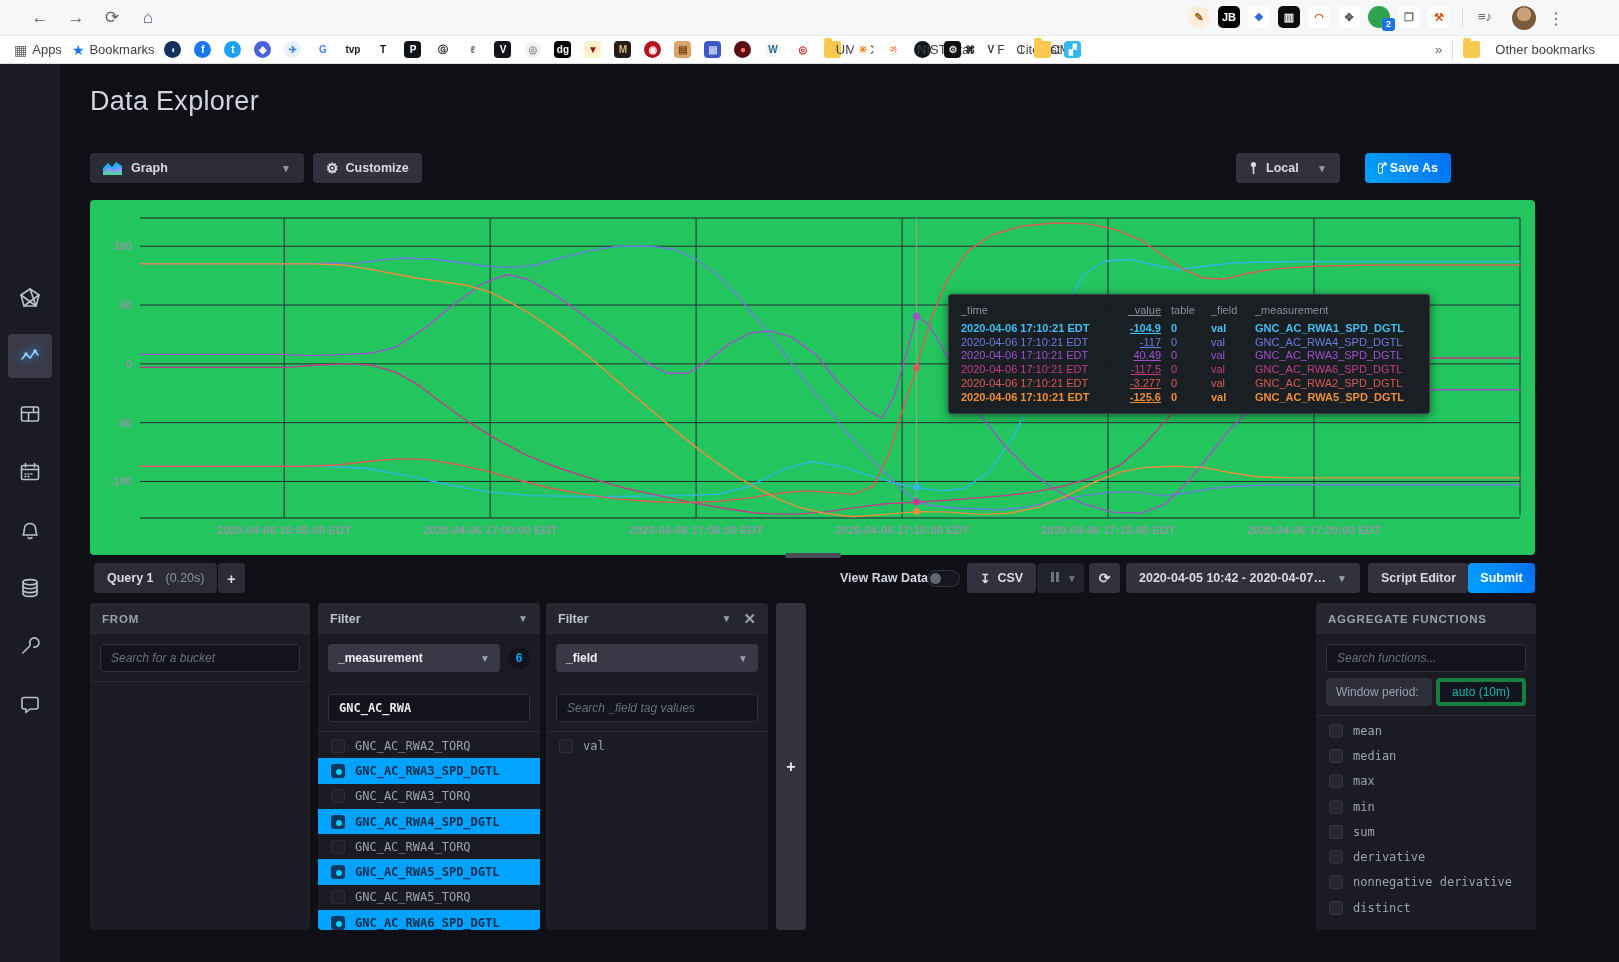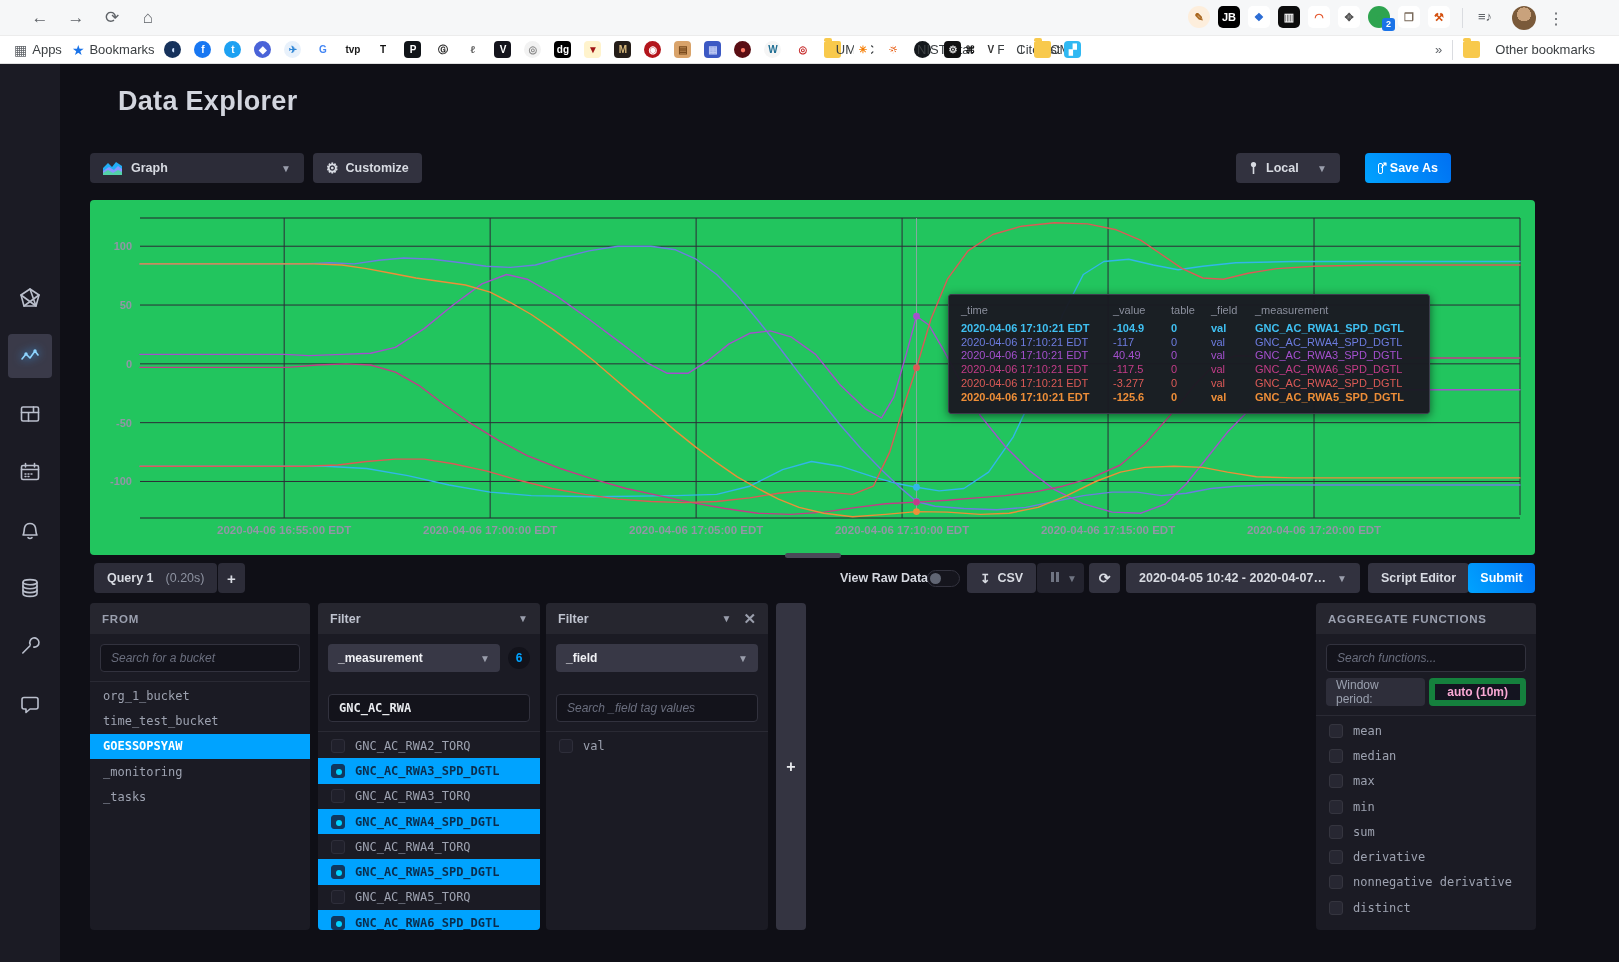--- a/index.html
+++ b/index.html
@@ -49,21 +49,21 @@
 
   
   .app { position:absolute; left:0; top:64px; width:1619px; height:898px; background:#0f0f16; }
   .sidenav { position:absolute; left:0; top:0; width:60px; height:100%; background:#1b1b24;
              display:flex; flex-direction:column; align-items:center; padding-top:212px; gap:14px; }
   .snav-item { width:44px; height:44px; border-radius:4px; display:flex; align-items:center; justify-content:center; }
   .snav-item svg { stroke:#babfcc; fill:none; stroke-width:1.6; stroke-linecap:round; stroke-linejoin:round; }
   .snav-item.active { background:#3a3a49; }
   .snav-item.active svg { stroke:#8ed5ff; filter:drop-shadow(0 0 5px #35a6ff); }
 
-  .page-title { position:absolute; left:90px; top:22px; color:#d2d5de; font-size:27px; font-weight:700; letter-spacing:.3px;margin-left:28px; }
+  .page-title { position:absolute; left:90px; top:22px; color:#d2d5de; font-size:27px; font-weight:400; letter-spacing:.3px; }
 
   .btn { height:30px; border-radius:4px; background:#32323f; color:#d8dbe2; font-size:12.5px; font-weight:bold;
          display:inline-flex; align-items:center; justify-content:center; gap:7px; padding:0 13px; white-space:nowrap; }
   .btn.darker { background:#23232e; color:#6f7482; }
   .btn.blue { background:linear-gradient(60deg,#00a3ff,#0070f2); color:#fff; }
   .caret { font-size:10px; color:#9a9eac; }
   .dd { justify-content:space-between; }
 
   .ctrl-row { position:absolute; left:90px; top:89px; right:84px; }
   .graph-dd { position:absolute; left:0; width:214px; background:#2c2c38; }
@@ -73,21 +73,21 @@
   .exp-ico { width:11px; height:11px; border:1.6px solid #fff; border-radius:2px; position:relative; }
   .exp-ico::after { content:"↗"; position:absolute; left:1px; top:-4px; font-size:9px; color:#fff; }
 
   
   .chart-panel { position:absolute; left:90px; top:136px; width:1445px; height:355px; background:#22c55e; border-radius:4px; }
   .chart-panel svg text { font:700 11px "Liberation Sans", sans-serif; }
   .chart-panel svg text.xtick { font-size:11.5px; }
   .tooltip { position:absolute; left:858px; top:94px; width:482px; background:rgba(26,26,34,.97);
              border:1px solid #3c3c4c; border-radius:3px; padding:9px 12px 8px; box-shadow:0 2px 10px rgba(0,0,0,.55); }
   .tt-row { display:grid; grid-template-columns:152px 58px 40px 44px 162px; font-size:11px; line-height:13.8px; white-space:nowrap; }
-  .tt-row span:nth-child(2) { text-align:left; padding-right:10px; }
+  .tt-row span:nth-child(2) { text-align:right; padding-right:10px;text-decoration:underline; }
   .tt-head { color:#8b8f9d; margin-bottom:4px; }
   .tt-row.bold { font-weight:bold; }
   .hthumb { position:absolute; left:785px; top:489px; width:56px; height:5px; background:#4a4a58; border-radius:3px; }
 
   
   .qbar { position:absolute; left:0; top:499px; width:1619px; height:30px; }
   .qtab { position:absolute; left:94px; background:#2c2c38; }
   .qtab .t2 { color:#8d92a0; font-weight:normal; margin-left:5px; }
   .qadd { position:absolute; left:218px; width:27px; padding:0; background:#2c2c38; font-size:15px; }
   .vrd-label { position:absolute; left:840px; top:8px; color:#d3d6de; font-size:12.5px; font-weight:bold; }
@@ -129,21 +129,21 @@
   .filt2 { left:546px; width:222px; }
   .addstrip { left:776px; width:30px; background:#343441; display:flex; align-items:center; justify-content:center;
               color:#e8eaee; font-size:16px; font-weight:bold; }
   .agg { left:1316px; width:220px; }
   .ddrow { display:flex; gap:8px; align-items:center; }
   .badge6 { width:22px; height:22px; border-radius:50%; background:#12121a; color:#00a3ff; font-size:12px;
             font-weight:bold; display:flex; align-items:center; justify-content:center; flex:0 0 auto; }
   .wprow { display:flex; gap:4px; margin-top:6px; }
   .wplabel { height:28px; background:#2e2e3a; color:#9aa0ae; font-size:12px; display:flex; align-items:center;
              padding:0 10px; border-radius:4px; flex:1; }
-  .wpval { height:28px; background:#141420; border:6px solid #15803d; color:#f9a8d4; font-size:12px; font-weight:bold;
+  .wpval { height:28px; background:#141420; border:4px solid #15803d; color:#14b8a6; font-size:12px; font-weight:normal;
            display:flex; align-items:center; justify-content:center; padding:0 12px; border-radius:4px; }
   .mt6 { margin-top:22px; }
 </style>
 </head>
 <body>
 
 <div class="browser">
   <div class="toolbar">
     <div class="navbtn" style="left:26px">←</div>
     <div class="navbtn" style="left:62px">→</div>
@@ -544,38 +544,20 @@
     <div class="btn scripted">Script Editor</div>
     <div class="btn blue submit">Submit</div>
   </div>
 
   <div class="panel from-p">
     <div class="panel-h caps">FROM</div>
     <div class="pbody">
       <div class="input ph">Search for a bucket</div>
     </div>
     <div class="divider"></div>
-    <div class="mono" style="margin-top:1px">
-
-    <div class="lrow">
-          <span>org_1_bucket</span>
-        </div>
-        <div class="lrow">
-          <span>time_test_bucket</span>
-        </div>
-        <div class="lrow selected">
-          <span>GOESSOPSYAW</span>
-        </div>
-        <div class="lrow">
-          <span>_monitoring</span>
-        </div>
-        <div class="lrow">
-          <span>_tasks</span>
-        </div>
-      </div>
   </div>
 
   <div class="panel filt1">
     <div class="panel-h">
       <span>Filter</span>
       <span class="ph-right">
           <span class="caret">▼</span>
         </span>
     </div>
     <div class="pbody">

